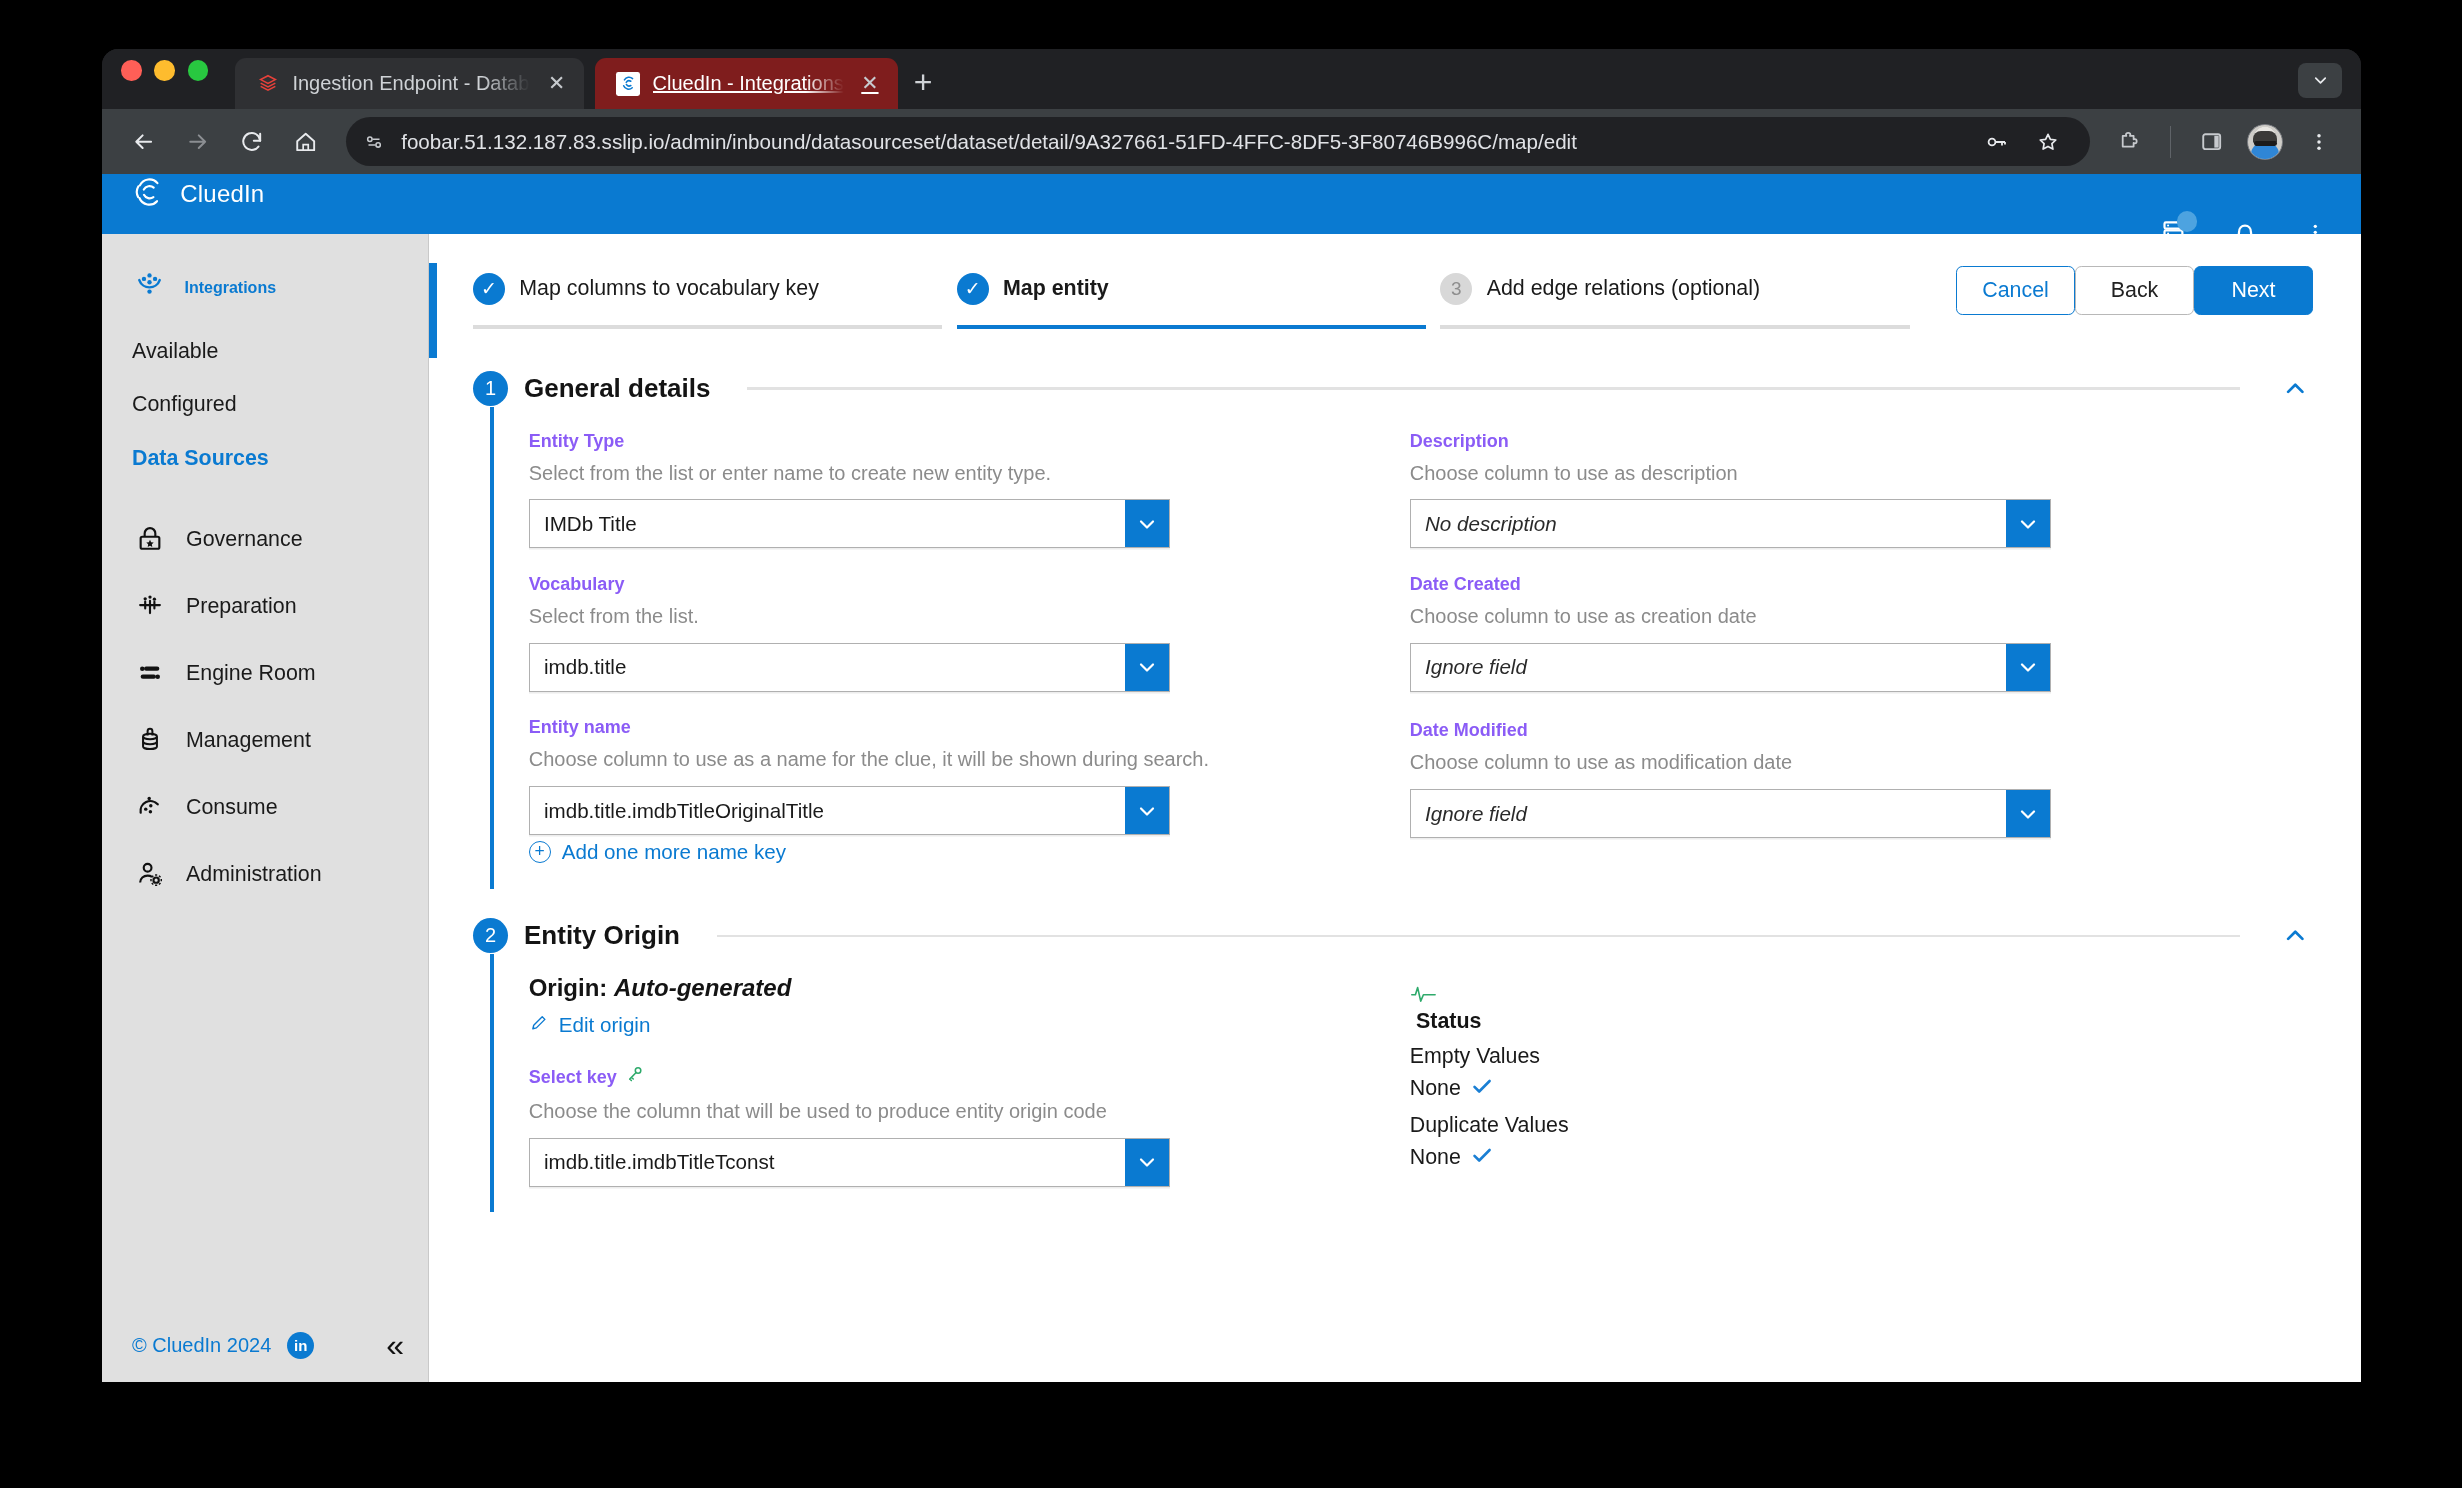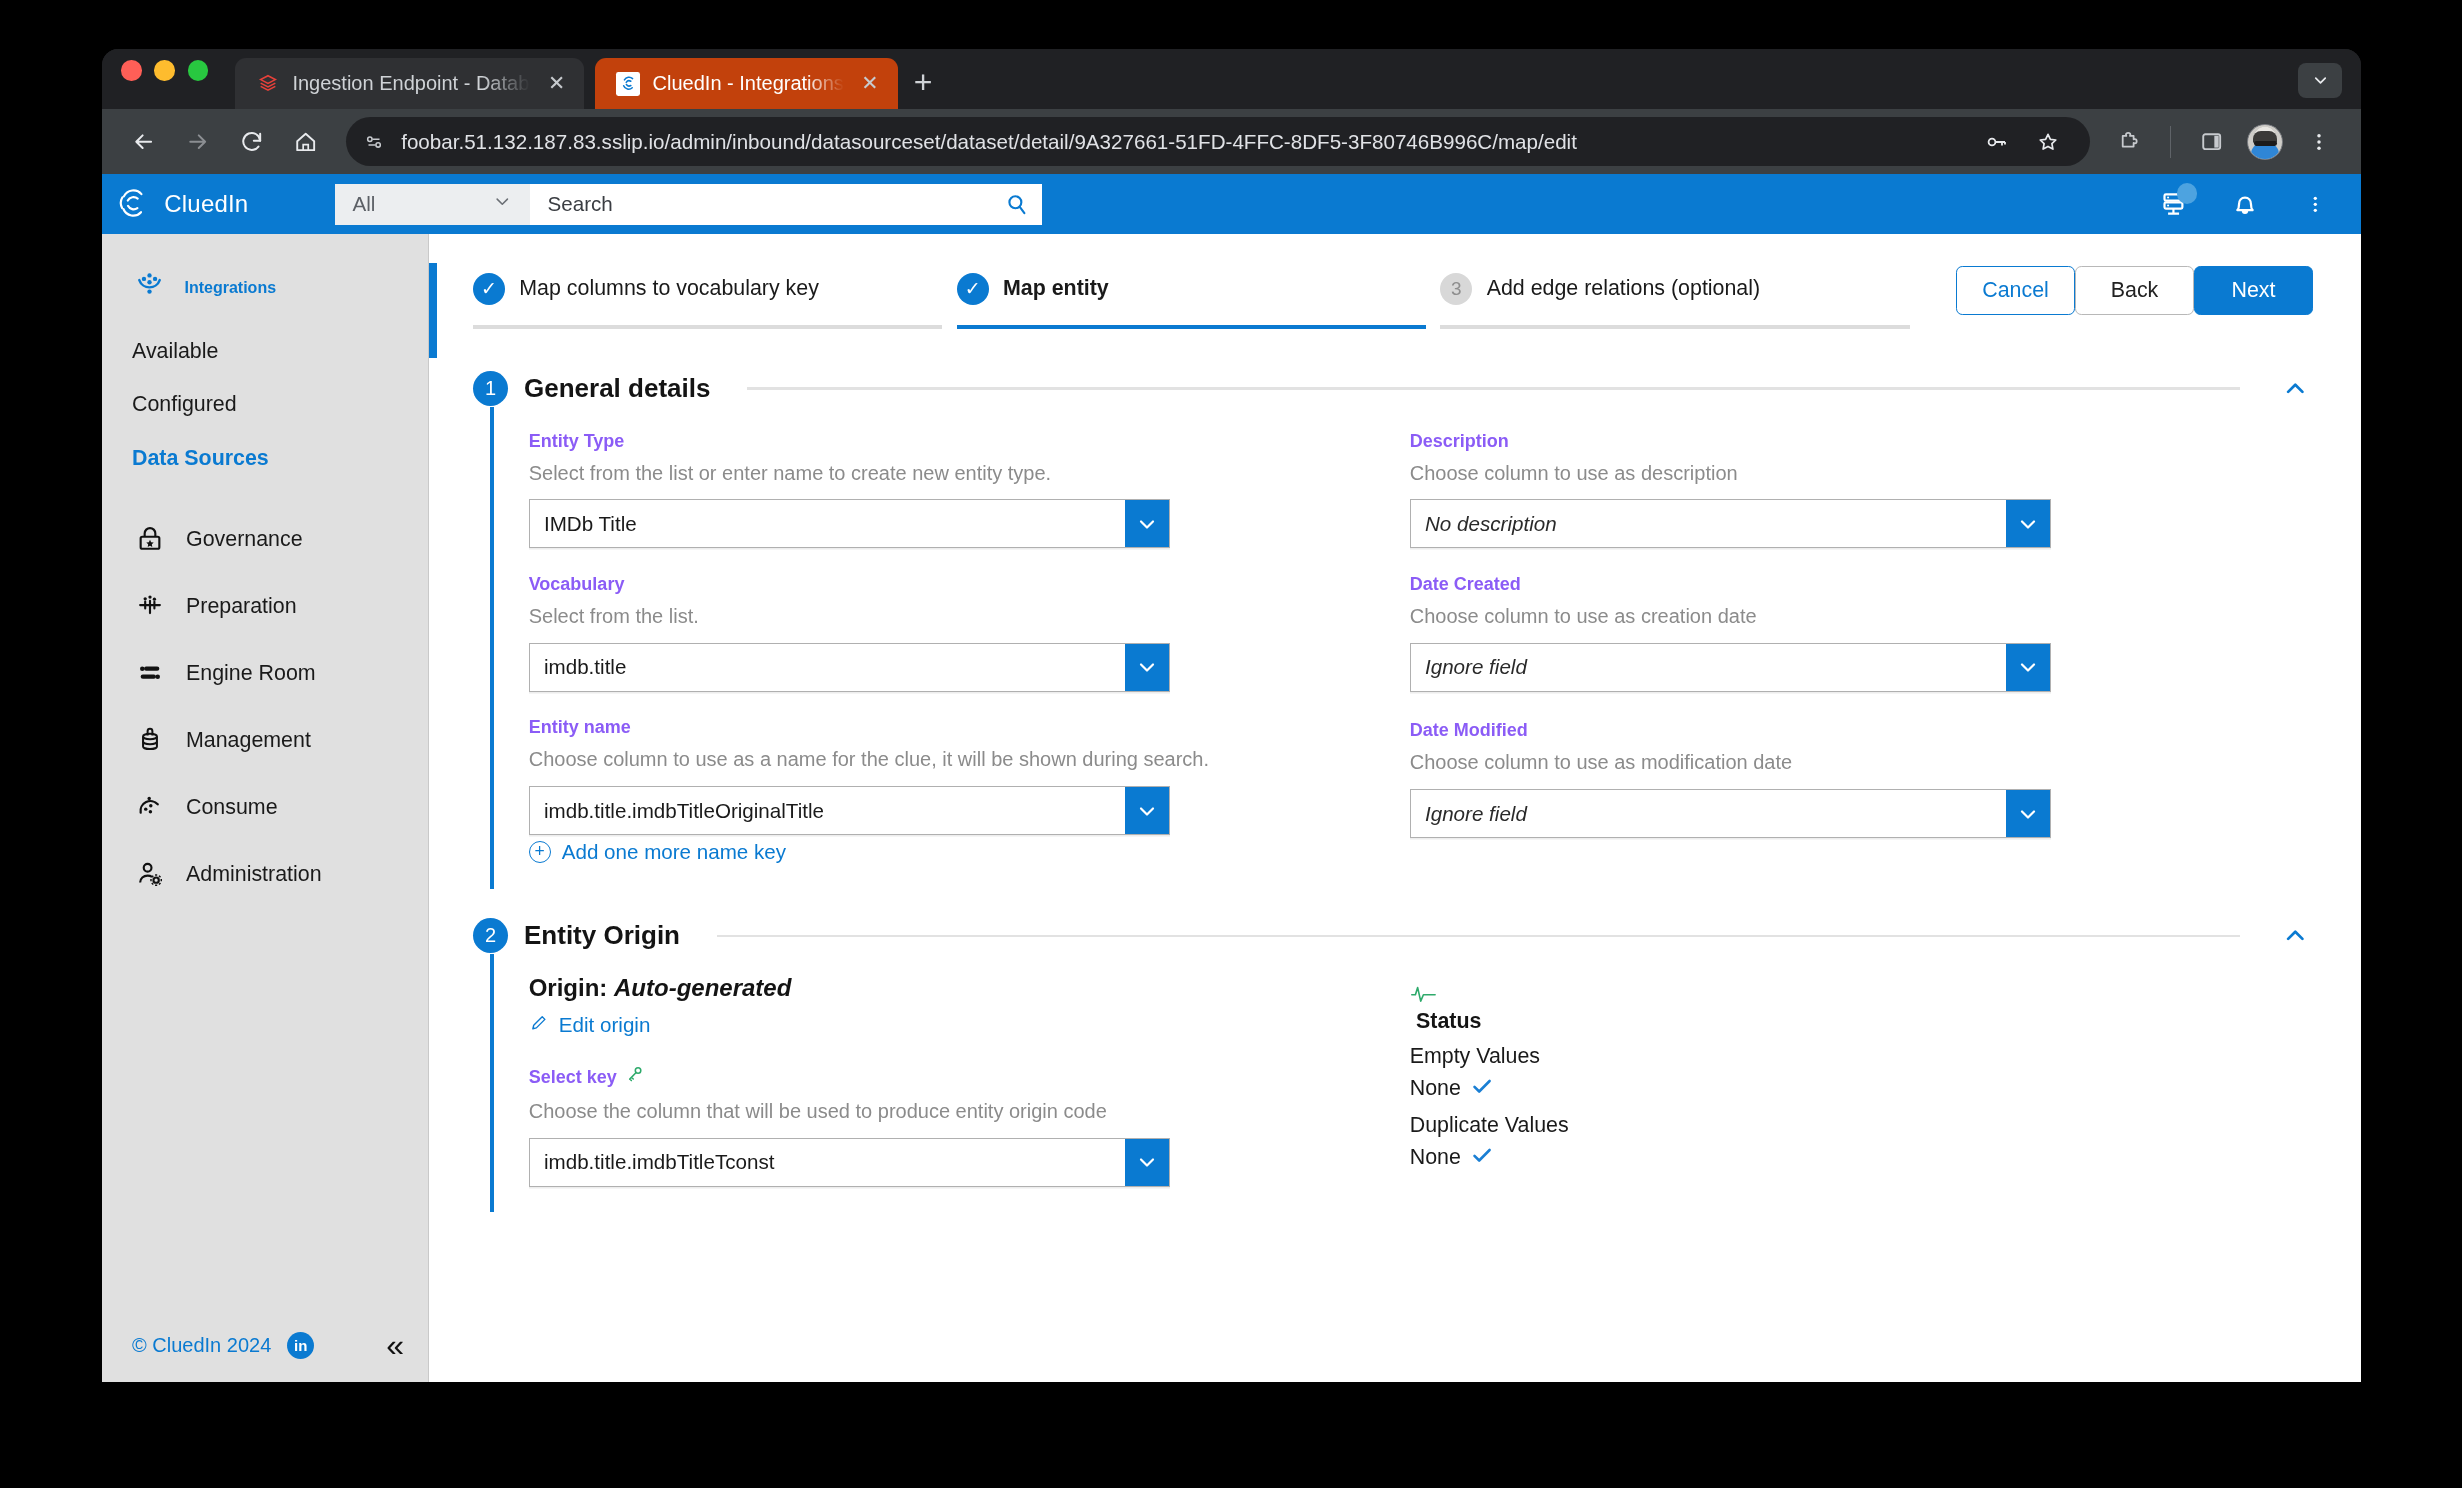--- a/index.html
+++ b/index.html
@@ -40,21 +40,21 @@
     display:flex; align-items:center;
     padding: 0 14.3px 0 20.6px;
     gap: 12.7px;
     min-width: 0;
     border-radius: 11px 11px 0 0;
     color: #cfd2d6;
     font-size: 20px;
     cursor: default;
   }
   .tab.inactive { background:#2f3033; }
-  .tab.active { background:#c2410c; color:#fff; }
+  .tab.active { background:#7f1d1d; color:#fff;text-decoration:underline; }
   .tab-title {
     max-width: 238px;
     white-space: nowrap; overflow: hidden;
     -webkit-mask-image: linear-gradient(to right, #000 80%, transparent 100%);
             mask-image: linear-gradient(to right, #000 80%, transparent 100%);
   }
   .tab-close { font-size: 20.6px; color:#c7cace; line-height:1; padding: 3.2px 4.8px; }
   .fav { width: 24px; height: 24px; flex: 0 0 24px; display:flex; align-items:center; justify-content:center; }
   #newtab { color:#cfd2d6; font-size: 32px; line-height:1; margin-left:16px; padding-bottom:11px; font-weight:300;}
   #tabstrip-spacer { flex:1 1 auto; }
@@ -122,23 +122,24 @@
     position: relative;
     height: calc(1333px - 60px - 65px);
     background: #fff;
     overflow: hidden;
   }
 
   
   #app-header {
     height: 60px;
     background: #0a7ad1;
-    display:flex; align-items:center;
-    padding-left: 12px;
+    display:flex; 
+    padding-left: 28px;
     position: relative;
+    flex-direction: column;
   }
   #brand { display:flex; align-items:center; gap:14.3px; width: 213px; }
   #brand-name { color:#fff; font-size: 24px; letter-spacing:0.2px;}
   #searchbar {
     display:flex; align-items:center;
     height: 41px; width: 707px;
     margin-left: 8px;
     background:#fff;
     overflow:hidden;
   }

